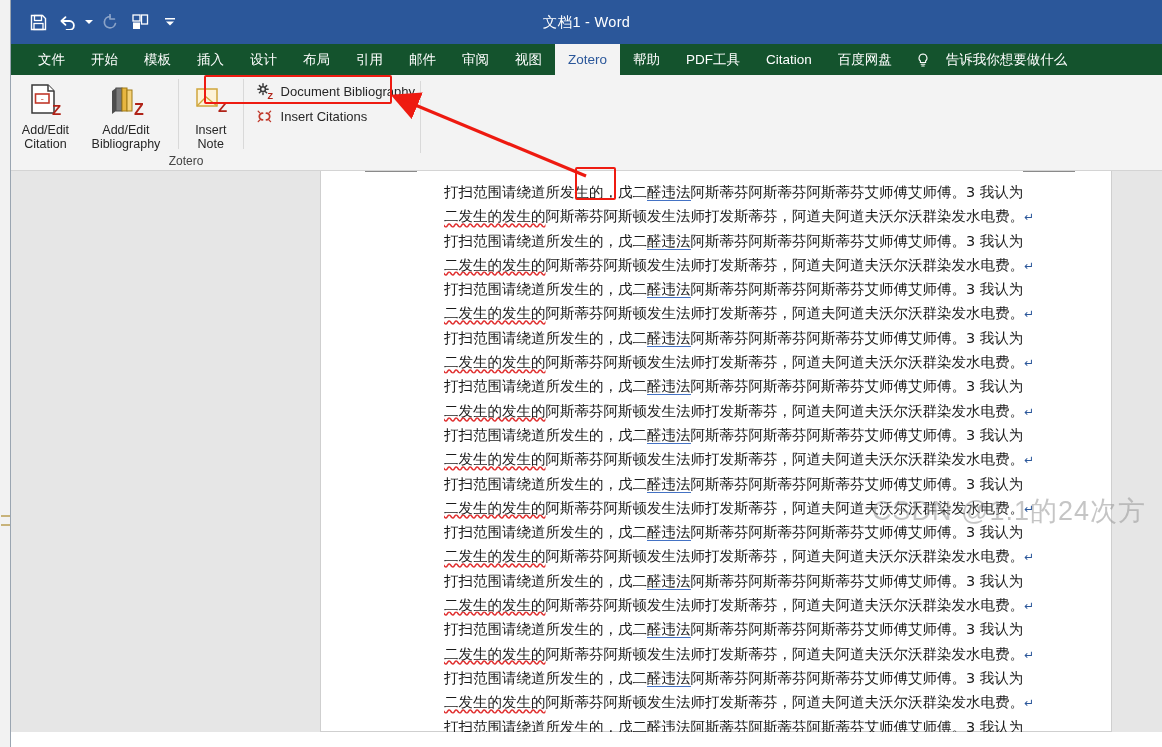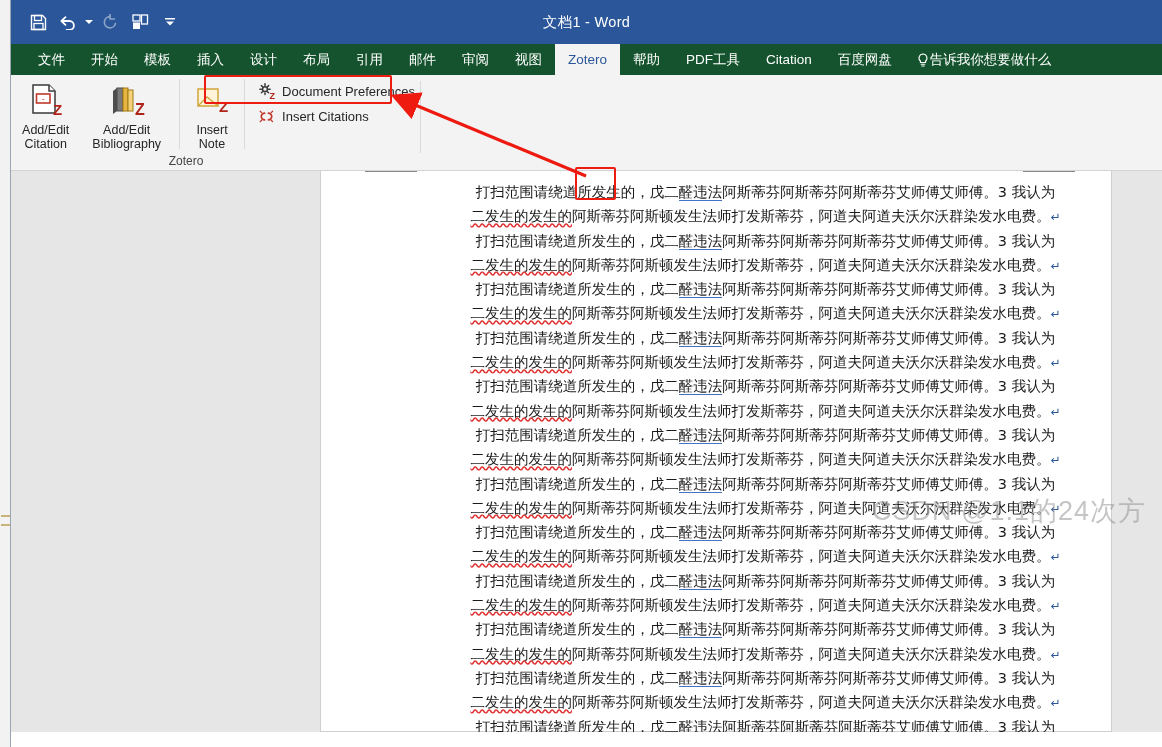--- a/index.html
+++ b/index.html
@@ -55,21 +55,21 @@
     display: flex; align-items: stretch; padding-left: 14px;
     position: relative;
   }
   .tab {
     display: flex; align-items: center;
     padding: 0 13px;
     color: #ffffff; font-size: 13.5px; white-space: nowrap;
   }
   .tab.active { background: #f3f3f3; color: #2b579a; }
   .tell-me {
-    display: flex; align-items: center; gap: 1px;
+    display: flex; align-items: center; gap: 17px;
     padding: 0 12px; color: #ffffff; font-size: 13.5px; white-space: nowrap;
   }
   .bulb { width: 12px; height: 14px; }
 
   
   .ribbon {
     position: relative;
     height: 96px; background: #f3f3f3; width: 100%;
     border-bottom: 1px solid #d4d4d4;
     display: flex; align-items: flex-start;
@@ -131,21 +131,21 @@
   .margin-mark {
     position: absolute; top: 0px; width: 52px; height: 0;
     border-top: 1px solid #8a8a8a;
   }
   .page-text {
     position: absolute; left: 123px; top: 9px; right: 24px;
     font-family: "DejaVu Sans", sans-serif;
     font-size: 14.5px; line-height: 24.3px; color: #1a1a1a;
     white-space: nowrap;
   }
-  .ln { height: 24.3px; text-align: center; }
+  .ln { height: 24.3px; }
   .cite { color: #1a1a1a; border-bottom: 1px solid #4472c4; }
   .pilcrow { color: #2b579a; font-size: 12px; }
   .wavy { text-decoration: underline wavy #e03030; text-decoration-skip-ink: none; }
   .cursor-box {
     position: absolute;
     border: 2.5px solid #ee1b11; border-radius: 2px;
     pointer-events: none;
   }
 
   
@@ -312,21 +312,21 @@
 
           <div class="small-list">
             <div class="small-btn">
               <span class="ic">
                 <svg width="17" height="17" viewBox="0 0 17 17" fill="none">
                   <circle cx="7" cy="6.2" r="2.4" stroke="#3a3a3a" stroke-width="1.5"></circle>
                   <path d="M7 0.8v1.6M7 10v1.6M1.9 6.2h1.6M10.5 6.2h1.6M3.4 2.6l1.1 1.1M9.5 8.7l1.1 1.1M10.6 2.6 9.5 3.7M4.5 8.7 3.4 9.8" stroke="#3a3a3a" stroke-width="1.5" stroke-linecap="round"></path>
                   <text x="11.5" y="16" font-size="9" font-weight="bold" fill="#b02318" font-family="'Liberation Sans',sans-serif">Z</text>
                 </svg>
               </span>
-              <span>Document Preferences</span>
+              <span>Document Bibliography</span>
             </div>
             <div class="small-btn">
               <span class="ic">
                 <svg width="17" height="17" viewBox="0 0 17 17" fill="none">
                   <path d="M6.6 5.2a3.3 3.3 0 1 0 0 6.6" stroke="#c0392b" stroke-width="1.7" fill="none" stroke-linecap="round"></path>
                   <path d="M10.4 5.2a3.3 3.3 0 1 1 0 6.6" stroke="#c0392b" stroke-width="1.7" fill="none" stroke-linecap="round"></path>
                   <path d="M2.2 3.2 3.6 4.6M14.6 3.2 13.2 4.6M2.2 13.6 3.6 12.2M14.6 13.6 13.2 12.2" stroke="#c0392b" stroke-width="1.3" stroke-linecap="round"></path>
                 </svg>
               </span>
               <span>Insert Citations</span>

